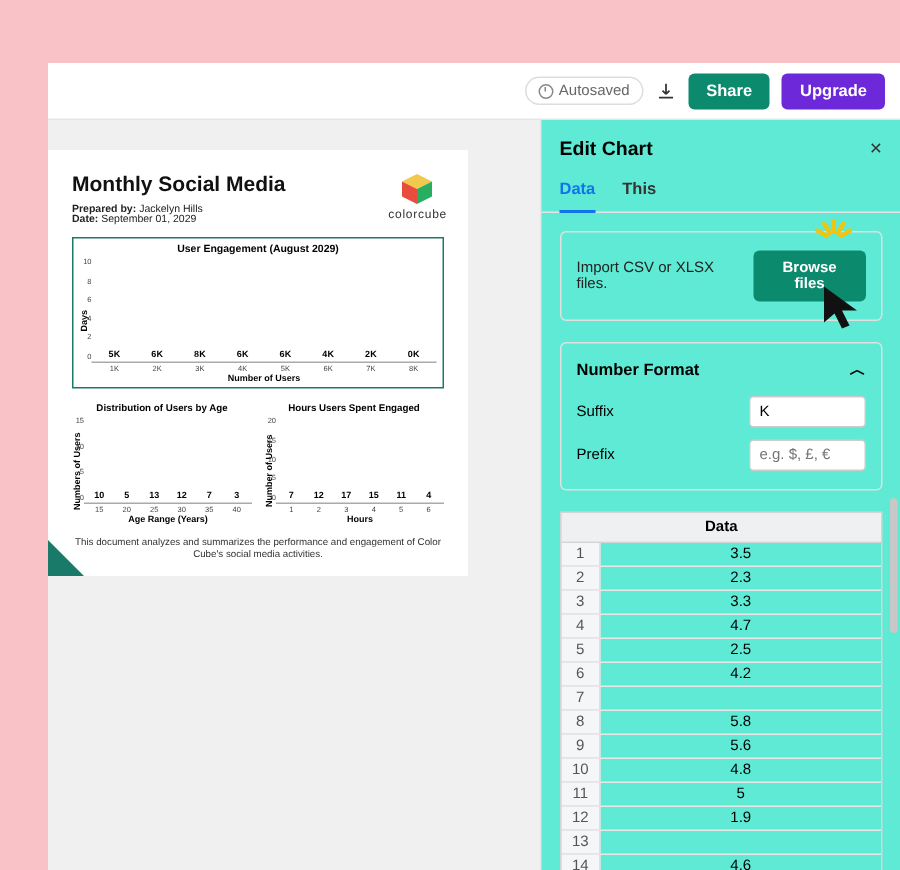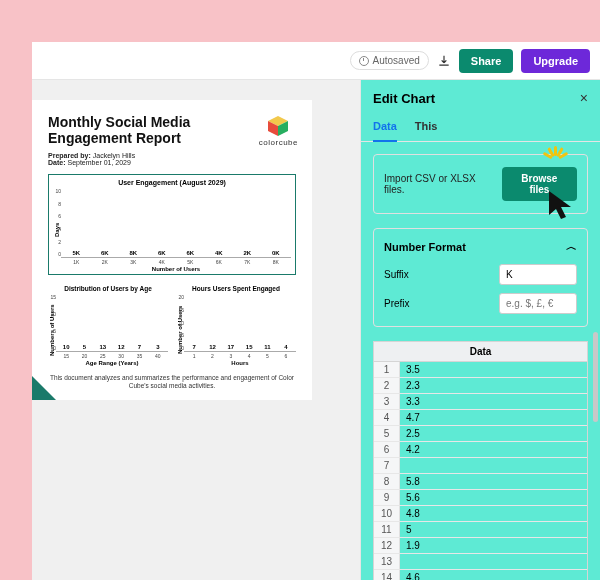--- a/index.html
+++ b/index.html
@@ -64,21 +64,21 @@
   .section { border: 1px solid #e0e0e0; border-radius: 4px; margin-top: 14px; padding: 10px 10px 12px; }
   .sec-hdr { display: flex; justify-content: space-between; align-items: center; font-size: 11px; font-weight: 700; margin-bottom: 10px; cursor: pointer; }
   .chev { font-size: 11px; }
   .field-row { display: flex; align-items: center; justify-content: space-between; margin-top: 8px; font-size: 10px; }
   .field-row input { width: 78px; font-size: 10px; padding: 4px 6px; border: 1px solid #ccc; border-radius: 3px; }
   .data-table { margin-top: 14px; border: 1px solid #d5d5d5; font-size: 10px; }
   .dt-hdr { background: #eef0f2; text-align: center; font-weight: 600; padding: 4px 0; border-bottom: 1px solid #d5d5d5; }
   .dt-row { display: flex; border-bottom: 1px solid #e7e7e7; }
   .dt-row:last-child { border-bottom: none; }
   .dt-idx { width: 26px; text-align: center; background: #f5f6f7; border-right: 1px solid #e0e0e0; padding: 2px 0; color: #555; }
-  .dt-val { flex: 1; padding: 2px 6px; }
+  .dt-val { flex: 1; padding: 2px 6px; text-align: center; }
   .scroll-thumb { position: absolute; right: 2px; top: 190px; width: 5px; height: 90px; background: #c8c8c8; border-radius: 3px; }
 </style>
 </head>
 <body>
 
 <div class="app">
 
   <div class="topbar">
     <div class="autosaved">
       <span class="clock-icon"></span>
@@ -102,21 +102,20 @@
             <svg viewBox="0 0 24 20">
                 <polygon points="12,0 22,5 12,10 2,5" fill="#f2c94c"></polygon>
                 <polygon points="2,5 12,10 12,20 2,15" fill="#e74c3c"></polygon>
                 <polygon points="22,5 12,10 12,20 22,15" fill="#27ae60"></polygon>
               </svg>
           </div>
           <div class="logo-text">colorcube</div>
         </div>
         <h1>
           <span>Monthly Social Media</span><br>
-          <span>Engagement Report</span>
         </h1>
         <div class="prepared">
           <b>Prepared by:</b> <span>Jackelyn Hills</span><br>
           <b>Date:</b> <span>September 01, 2029</span>
         </div>
 
         <div class="chart-box">
           <div class="chart-title">User Engagement (August 2029)</div>
           <div class="chart-body">
             <div class="ylabel">Days</div>

